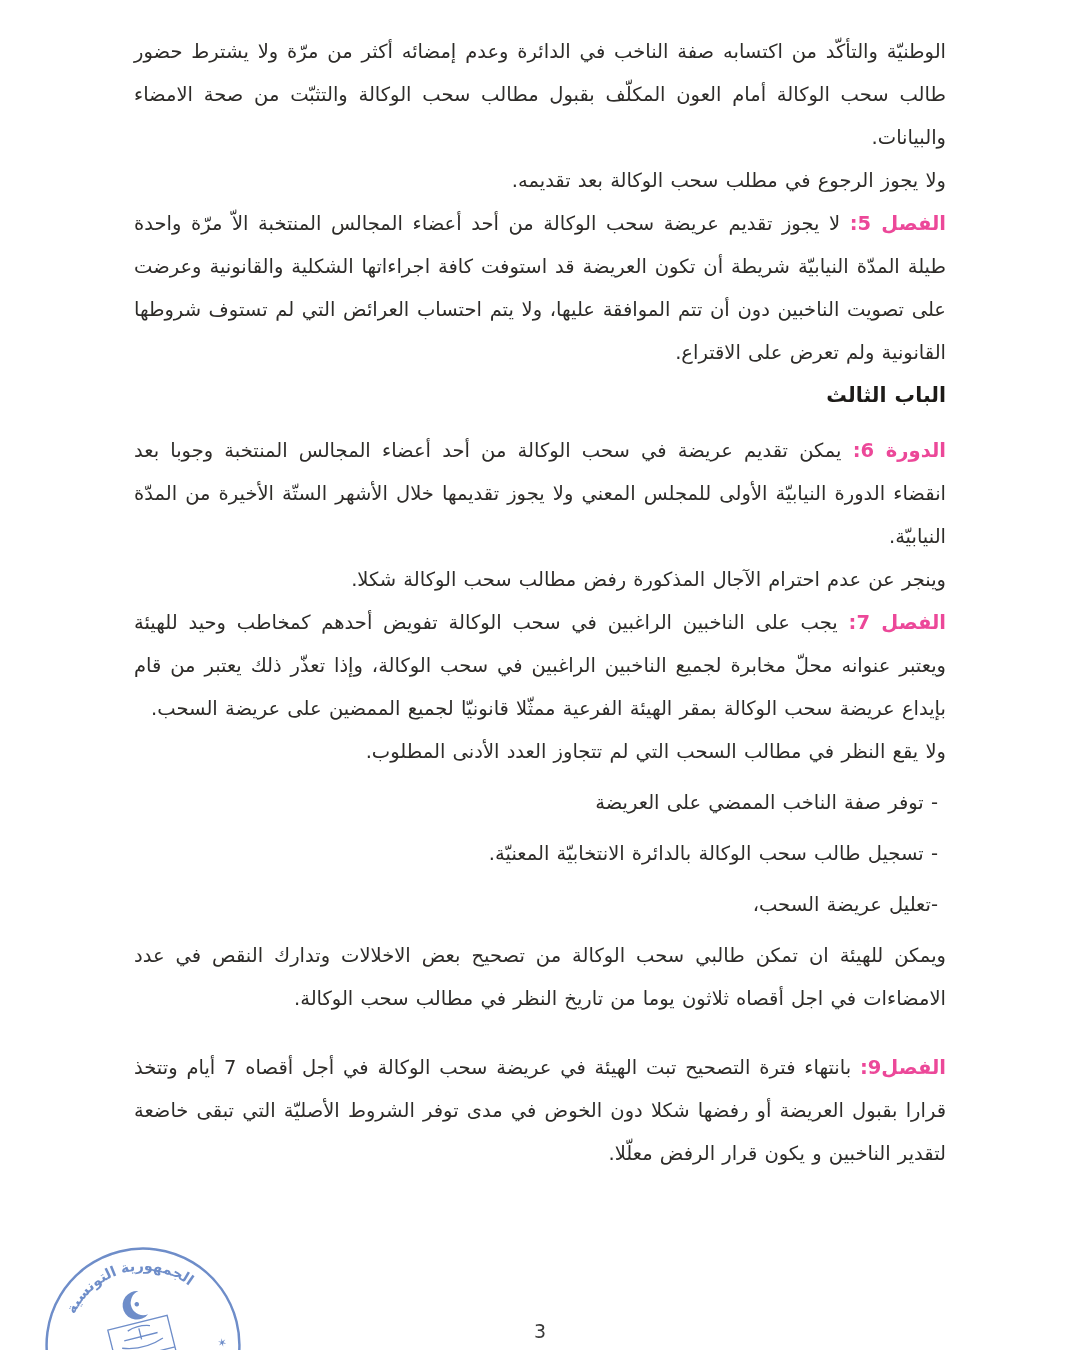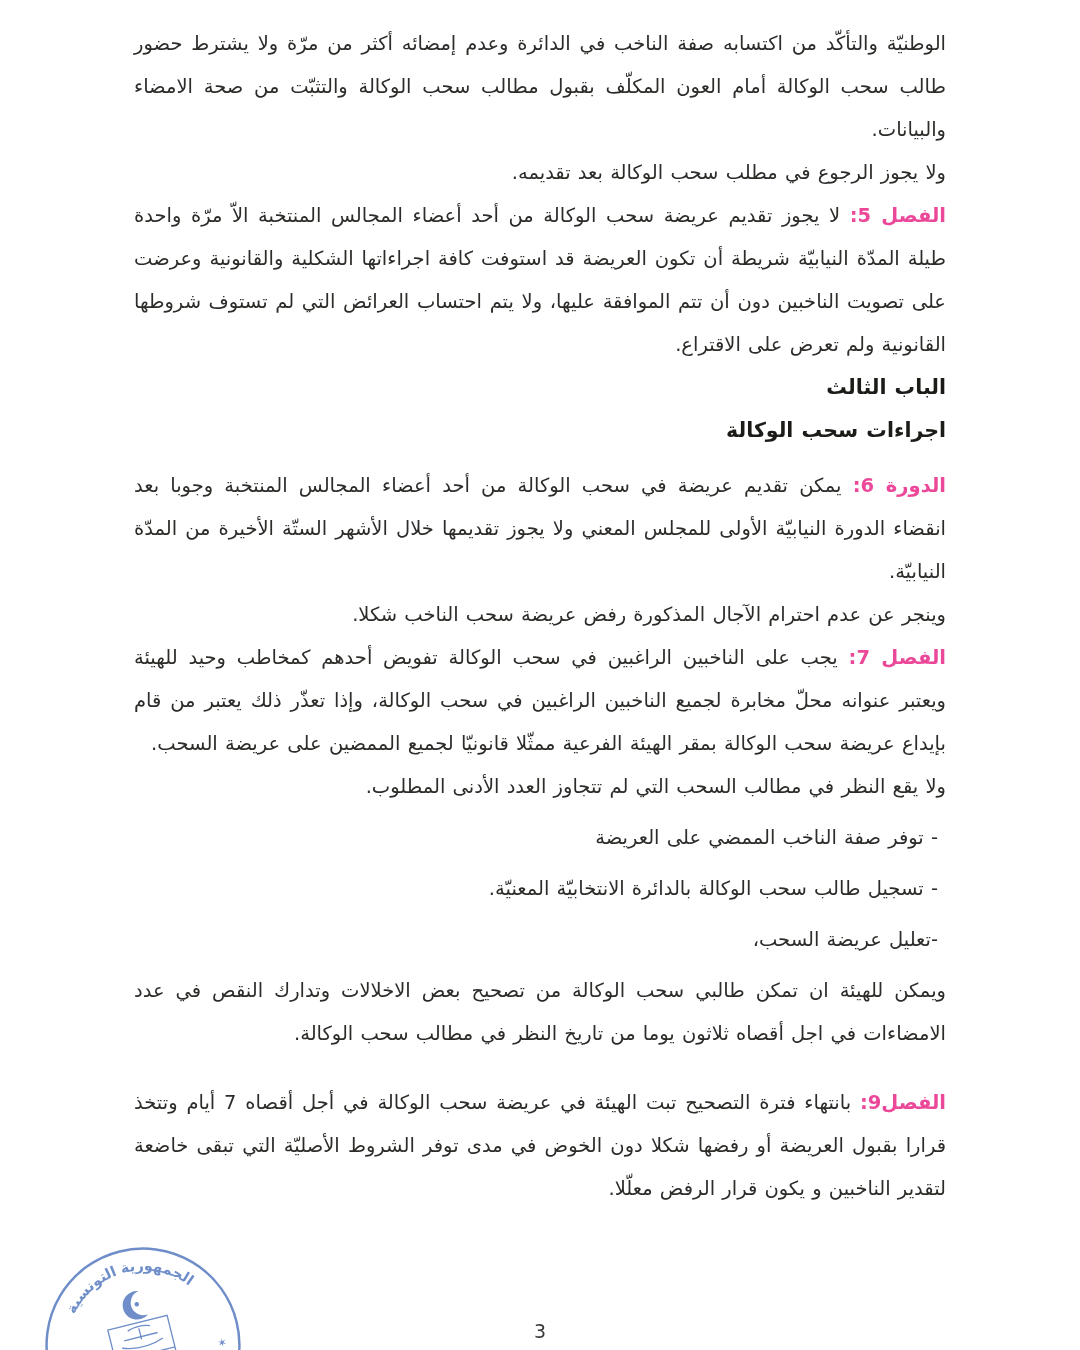--- a/index.html
+++ b/index.html
@@ -6,21 +6,21 @@
   body{
     width:1080px;height:1350px;
     background:#ffffff;
     overflow:hidden;
     position:relative;
     font-family:"DejaVu Sans",sans-serif;
     color:#2e2c29;
   }
   .content{
     direction:rtl;
-    padding:22px 134px 0 134px;
+    padding:30px 134px 0 134px;
     font-size:19.5px;
     line-height:43px;
     text-align:justify;
     word-spacing:1px;
   }
   .p{margin:0;}
   .lbl{font-weight:bold;color:#ec4899;margin-left:0;}
   .heading{
     margin:0;
     text-align:right;
@@ -67,29 +67,28 @@
   <p class="p">
     <span>ولا يجوز الرجوع في مطلب سحب الوكالة بعد تقديمه.</span>
   </p>
 
   <p class="p">
     <b class="lbl">الفصل 5:</b>
     <span>لا يجوز تقديم عريضة سحب الوكالة من أحد أعضاء المجالس المنتخبة الاّ مرّة واحدة طيلة المدّة النيابيّة شريطة أن تكون العريضة قد استوفت كافة اجراءاتها الشكلية والقانونية وعرضت على تصويت الناخبين دون أن تتم الموافقة عليها، ولا يتم احتساب العرائض التي لم تستوف شروطها القانونية ولم تعرض على الاقتراع.</span>
   </p>
 
   <p class="heading">الباب الثالث</p>
-  <p class="heading">اجراءات سحب الوكالة</p>
 
   <p class="p m-top-sm">
     <b class="lbl">الدورة 6:</b>
     <span>يمكن تقديم عريضة في سحب الوكالة من أحد أعضاء المجالس المنتخبة وجوبا بعد انقضاء الدورة النيابيّة الأولى للمجلس المعني ولا يجوز تقديمها خلال الأشهر الستّة الأخيرة من المدّة النيابيّة.</span>
   </p>
 
   <p class="p">
-    <span>وينجر عن عدم احترام الآجال المذكورة رفض عريضة سحب الناخب شكلا.</span>
+    <span>وينجر عن عدم احترام الآجال المذكورة رفض مطالب سحب الوكالة شكلا.</span>
   </p>
 
   <p class="p">
     <b class="lbl">الفصل 7:</b>
     <span>يجب على الناخبين الراغبين في سحب الوكالة تفويض أحدهم كمخاطب وحيد للهيئة ويعتبر عنوانه محلّ مخابرة لجميع الناخبين الراغبين في سحب الوكالة، وإذا تعذّر ذلك يعتبر من قام بإيداع عريضة سحب الوكالة بمقر الهيئة الفرعية ممثّلا قانونيّا لجميع الممضين على عريضة السحب.</span>
   </p>
 
   <p class="p">
     <span>ولا يقع النظر في مطالب السحب التي لم تتجاوز العدد الأدنى المطلوب.</span>
   </p>

